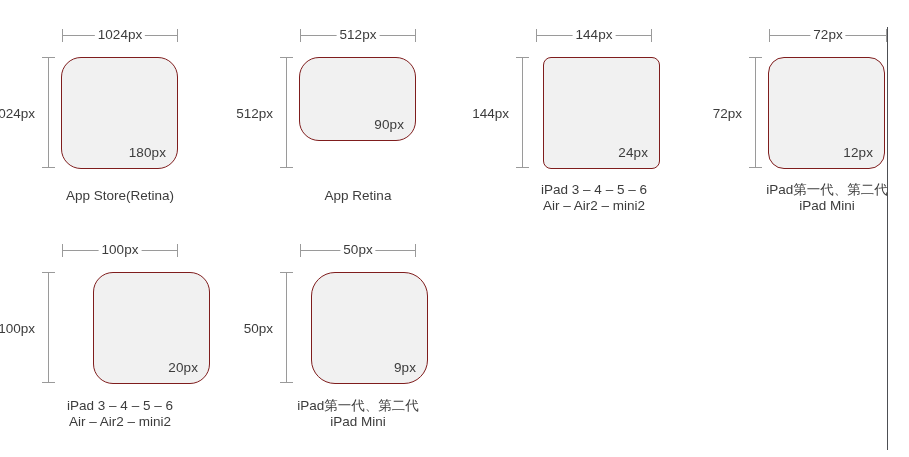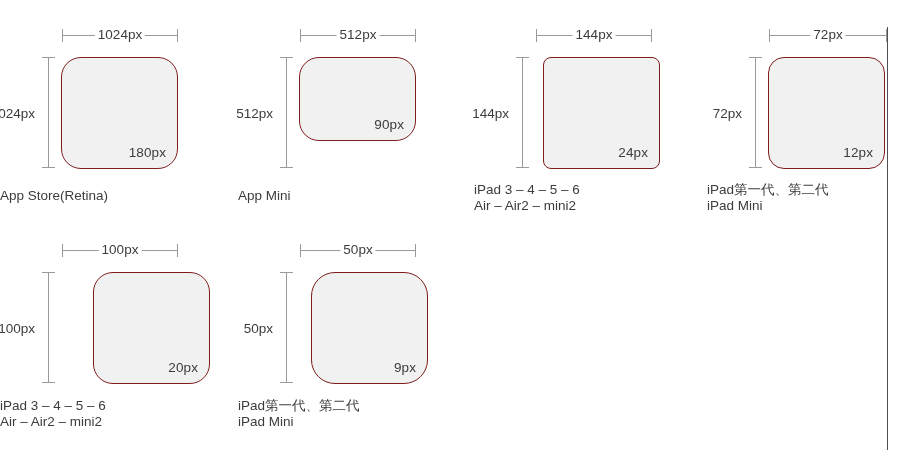--- a/index.html
+++ b/index.html
@@ -124,20 +124,21 @@
     font-size: 13.5px;
     line-height: 17px;
     color: #3c3c3c;
     white-space: nowrap;
     text-align: right;
   }
 
   
   .caption {
     position: absolute;
+    text-align: center;
     font-size: 13.5px;
     line-height: 16px;
     color: #3c3c3c;
     white-space: nowrap;
   }
   .caption .line { display: block; }
 </style>
 </head>
 <body>
 
@@ -184,21 +185,21 @@
       <div class="cap top"></div>
       <div class="cap bottom"></div>
       <div class="dim-text">512px</div>
     </div>
 
     <div class="icon-square" style="left:299px; top:57px; width:117px; height:84px; border-radius:20px;">
       <span class="radius-label">90px</span>
     </div>
 
     <div class="caption" style="left:238px; top:188px; width:240px;">
-      <span class="line">App Mini</span>
+      <span class="line">App Retina</span>
     </div>
   </div>
 
   <div class="spec">
 
     <div class="dim-top" style="left:536px; top:25px; width:116px;">
       <div class="rule"></div>
       <div class="cap left"></div>
       <div class="cap right"></div>
       <div class="dim-text">144px</div>

